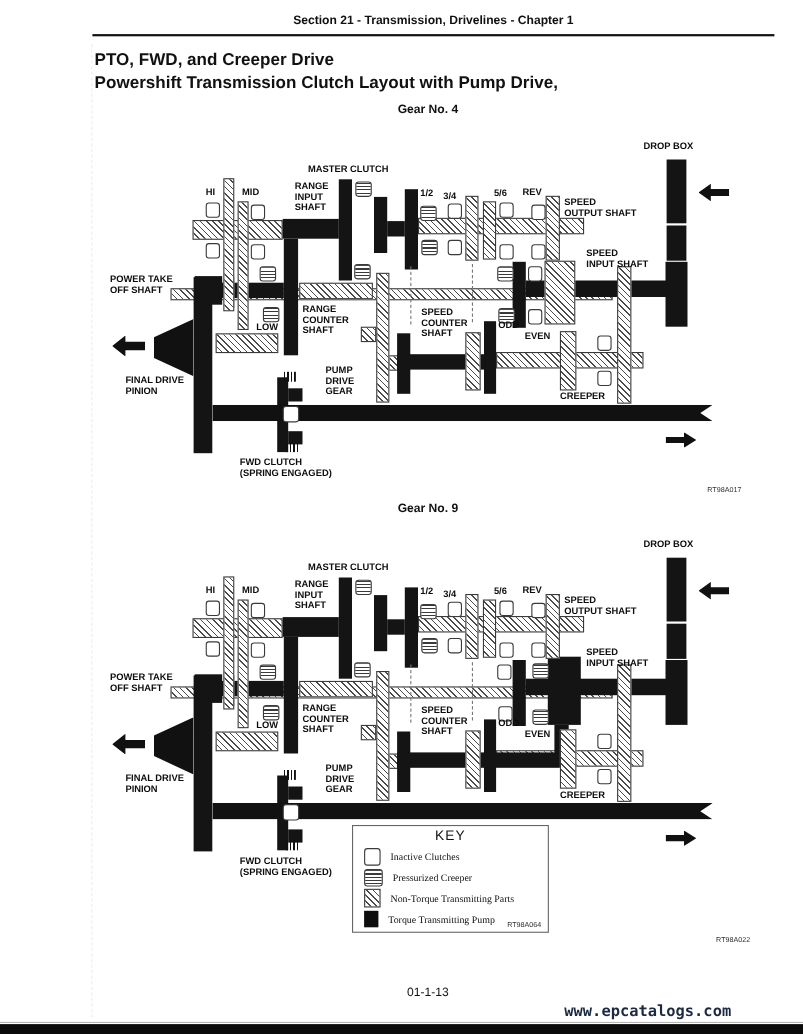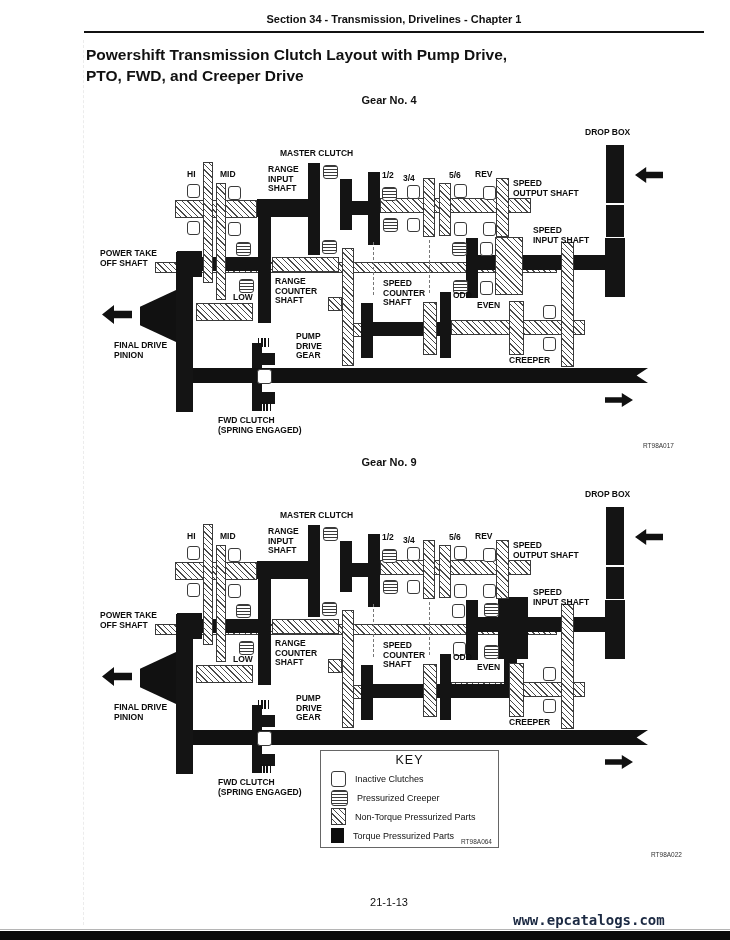--- a/index.html
+++ b/index.html
@@ -34,34 +34,34 @@
   .bbar{background:#111;clip-path:polygon(0 0,100% 0,97.5% 50%,100% 100%,0 100%);}
   .spr{width:11px;height:9px;
        background-image:repeating-linear-gradient(90deg,#111 0 1.5px,rgba(0,0,0,0) 1.5px 3.2px);}
   .lbl{position:absolute;font-weight:bold;font-size:8.5px;line-height:9.5px;white-space:nowrap;color:#0d0d0d;}
   .figref{position:absolute;font-size:6.5px;color:#333;}
   
   .keybox{left:320px;top:750px;width:177px;height:96px;background:#fff;border:1.5px solid #666;}
   .keytitle{text-align:center;font-size:12.5px;margin-top:2px;letter-spacing:1px;}
   .krow{display:flex;align-items:center;gap:9px;margin:4px 0 0 10px;height:15px;}
   .krow .ic{flex:0 0 auto;}
-  .klabel{font-size:9px;}
+  .klabel{font-size:9px;font-family:Liberation Serif, serif;}
   .kref{position:absolute;right:6px;bottom:2px;font-size:6.5px;color:#333;}
   .kt{width:13px;height:15px;background:#0d0d0d;}
   .kh{width:13px;height:15px;}
 </style>
 </head>
 <body>
 
-<div class="abs hdr">Section 34 - Transmission, Drivelines - Chapter 1</div>
+<div class="abs hdr">Section 21 - Transmission, Drivelines - Chapter 1</div>
 <div class="abs rule"></div>
 <div class="abs margin-line"></div>
 <div class="abs doc-title">
+  <div>PTO, FWD, and Creeper Drive</div>
   <div>Powershift Transmission Clutch Layout with Pump Drive,</div>
-  <div>PTO, FWD, and Creeper Drive</div>
 </div>
 
 <div class="abs gear-title" style="top:94px">Gear No. 4</div>
 <div id="g1" class="diagram" style="left:95px;top:115px;height:345px">
     <div class="d hz" style="left: 80px; top: 85px; width: 82px; height: 18px;"></div>
     <div class="d hz" style="left: 285px; top: 83px; width: 151px; height: 15px;"></div>
     <div class="d hz" style="left: 60px; top: 147px; width: 402px; height: 11px;"></div>
     <div class="d hz" style="left: 177px; top: 142px; width: 67px; height: 15px;"></div>
     <div class="d hz" style="left: 356px; top: 205px; width: 134px; height: 15px;"></div>
     <div class="d hz" style="left: 101px; top: 188px; width: 57px; height: 18px;"></div>
@@ -319,25 +319,25 @@
   <div class="krow">
     <span class="ic cl-i"></span>
     <span class="klabel">Inactive Clutches</span>
   </div>
   <div class="krow">
     <span class="ic cl-p"></span>
     <span class="klabel">Pressurized Creeper</span>
   </div>
   <div class="krow">
     <span class="ic kh hz"></span>
-    <span class="klabel">Non-Torque Pressurized Parts</span>
+    <span class="klabel">Non-Torque Transmitting Parts</span>
   </div>
   <div class="krow">
     <span class="ic kt"></span>
-    <span class="klabel">Torque Pressurized Parts</span>
+    <span class="klabel">Torque Transmitting Pump</span>
   </div>
   <div class="kref">RT98A064</div>
 </div>
 
-<div class="abs pagenum">21-1-13</div>
+<div class="abs pagenum">01-1-13</div>
 <a class="abs watermark">www.epcatalogs.com</a>
 <div class="abs footline"></div>
 <div class="abs footbar"></div>
 
 </body></html>

